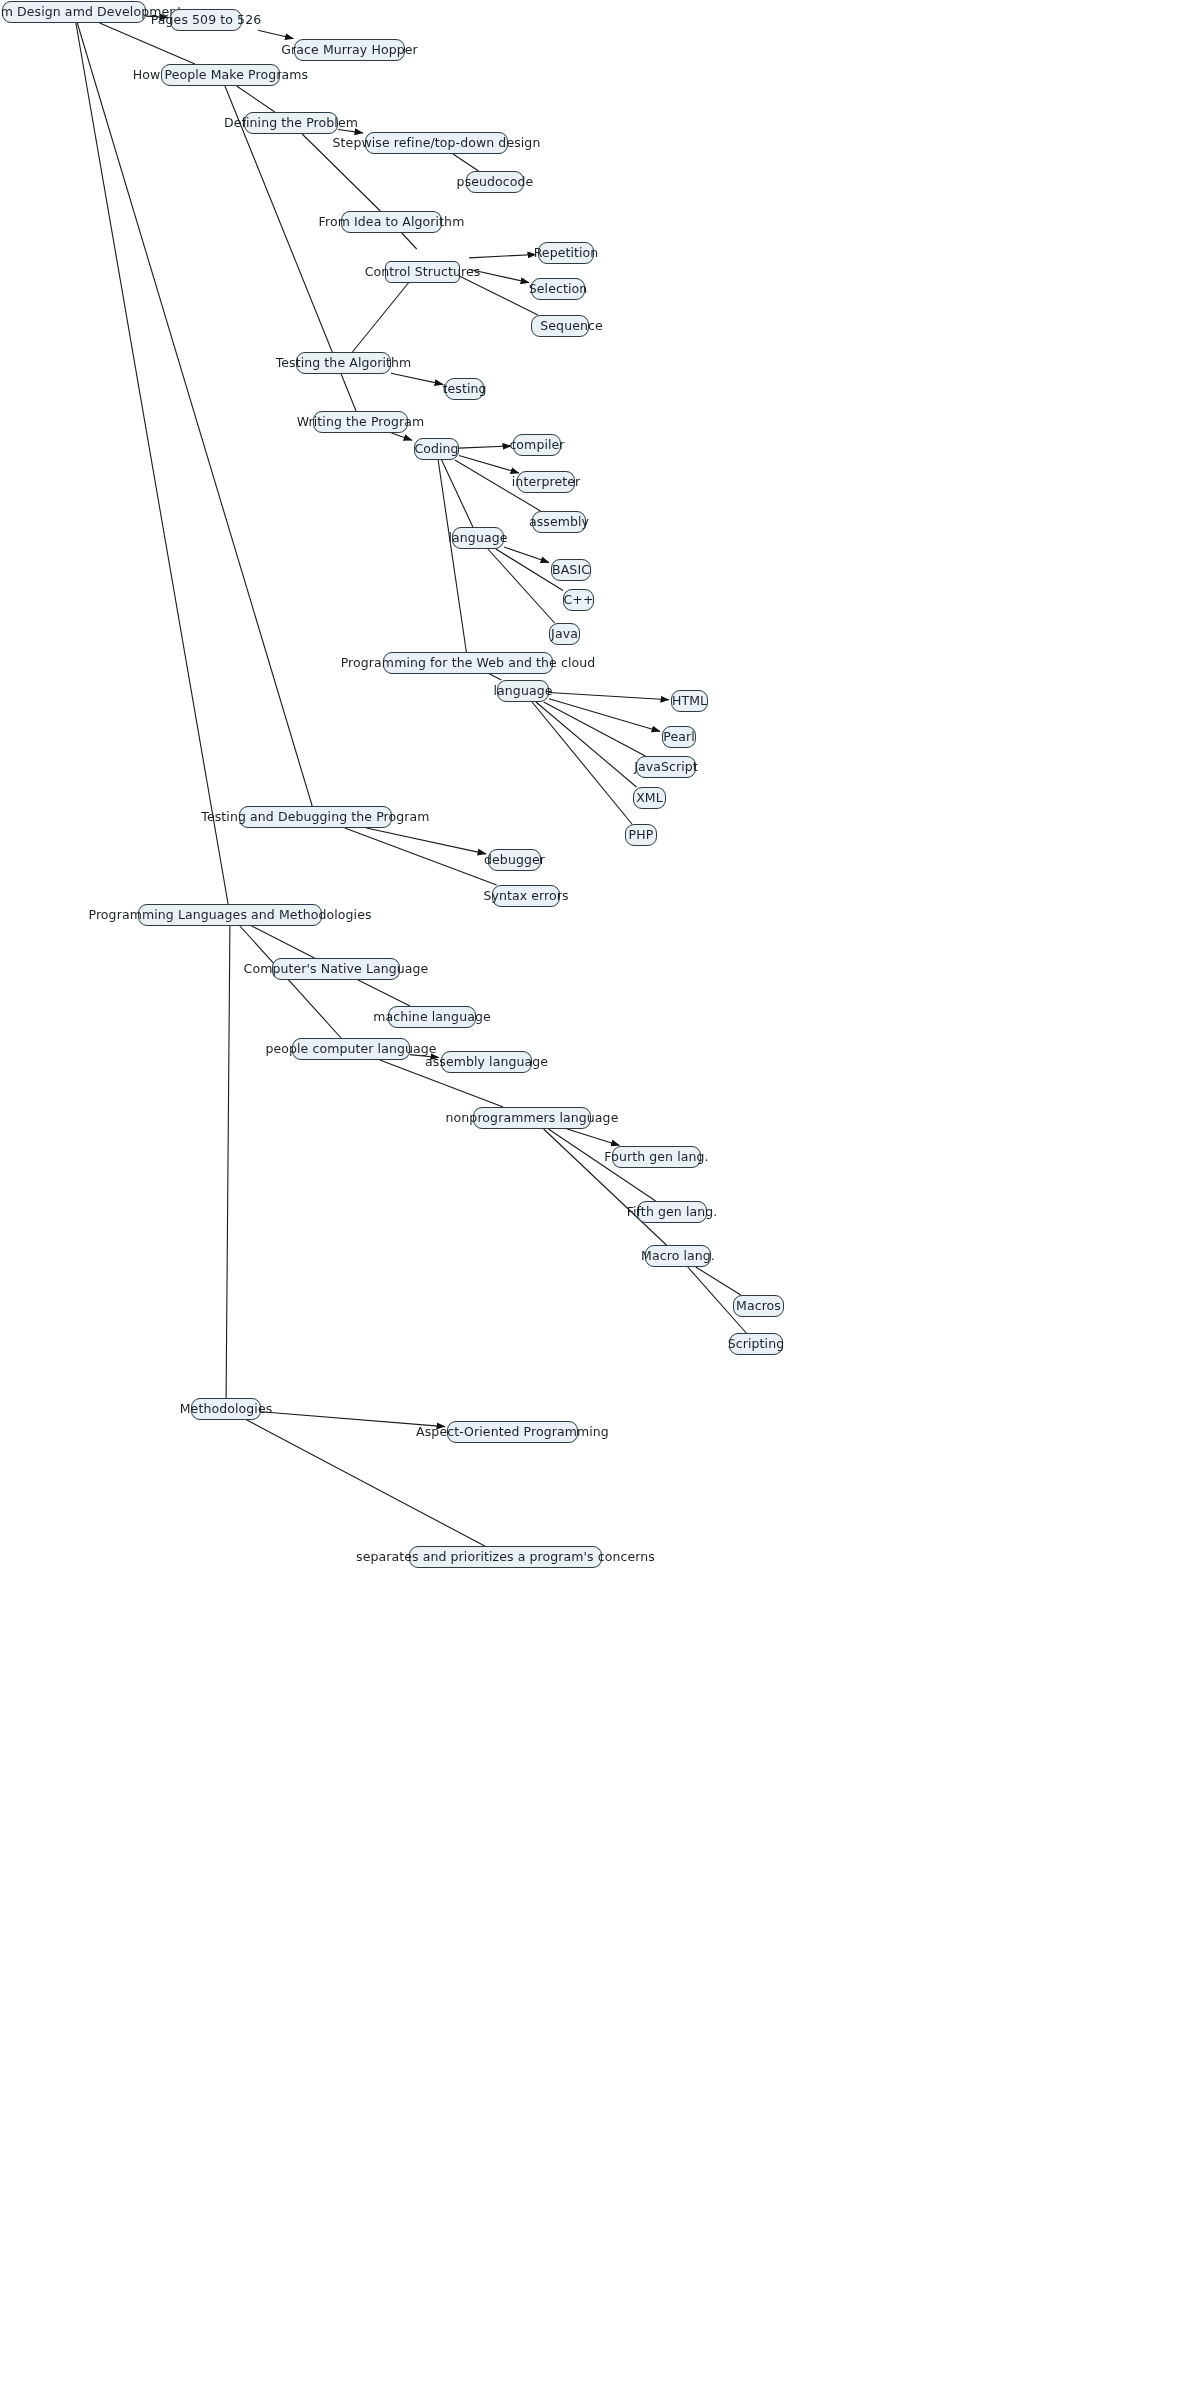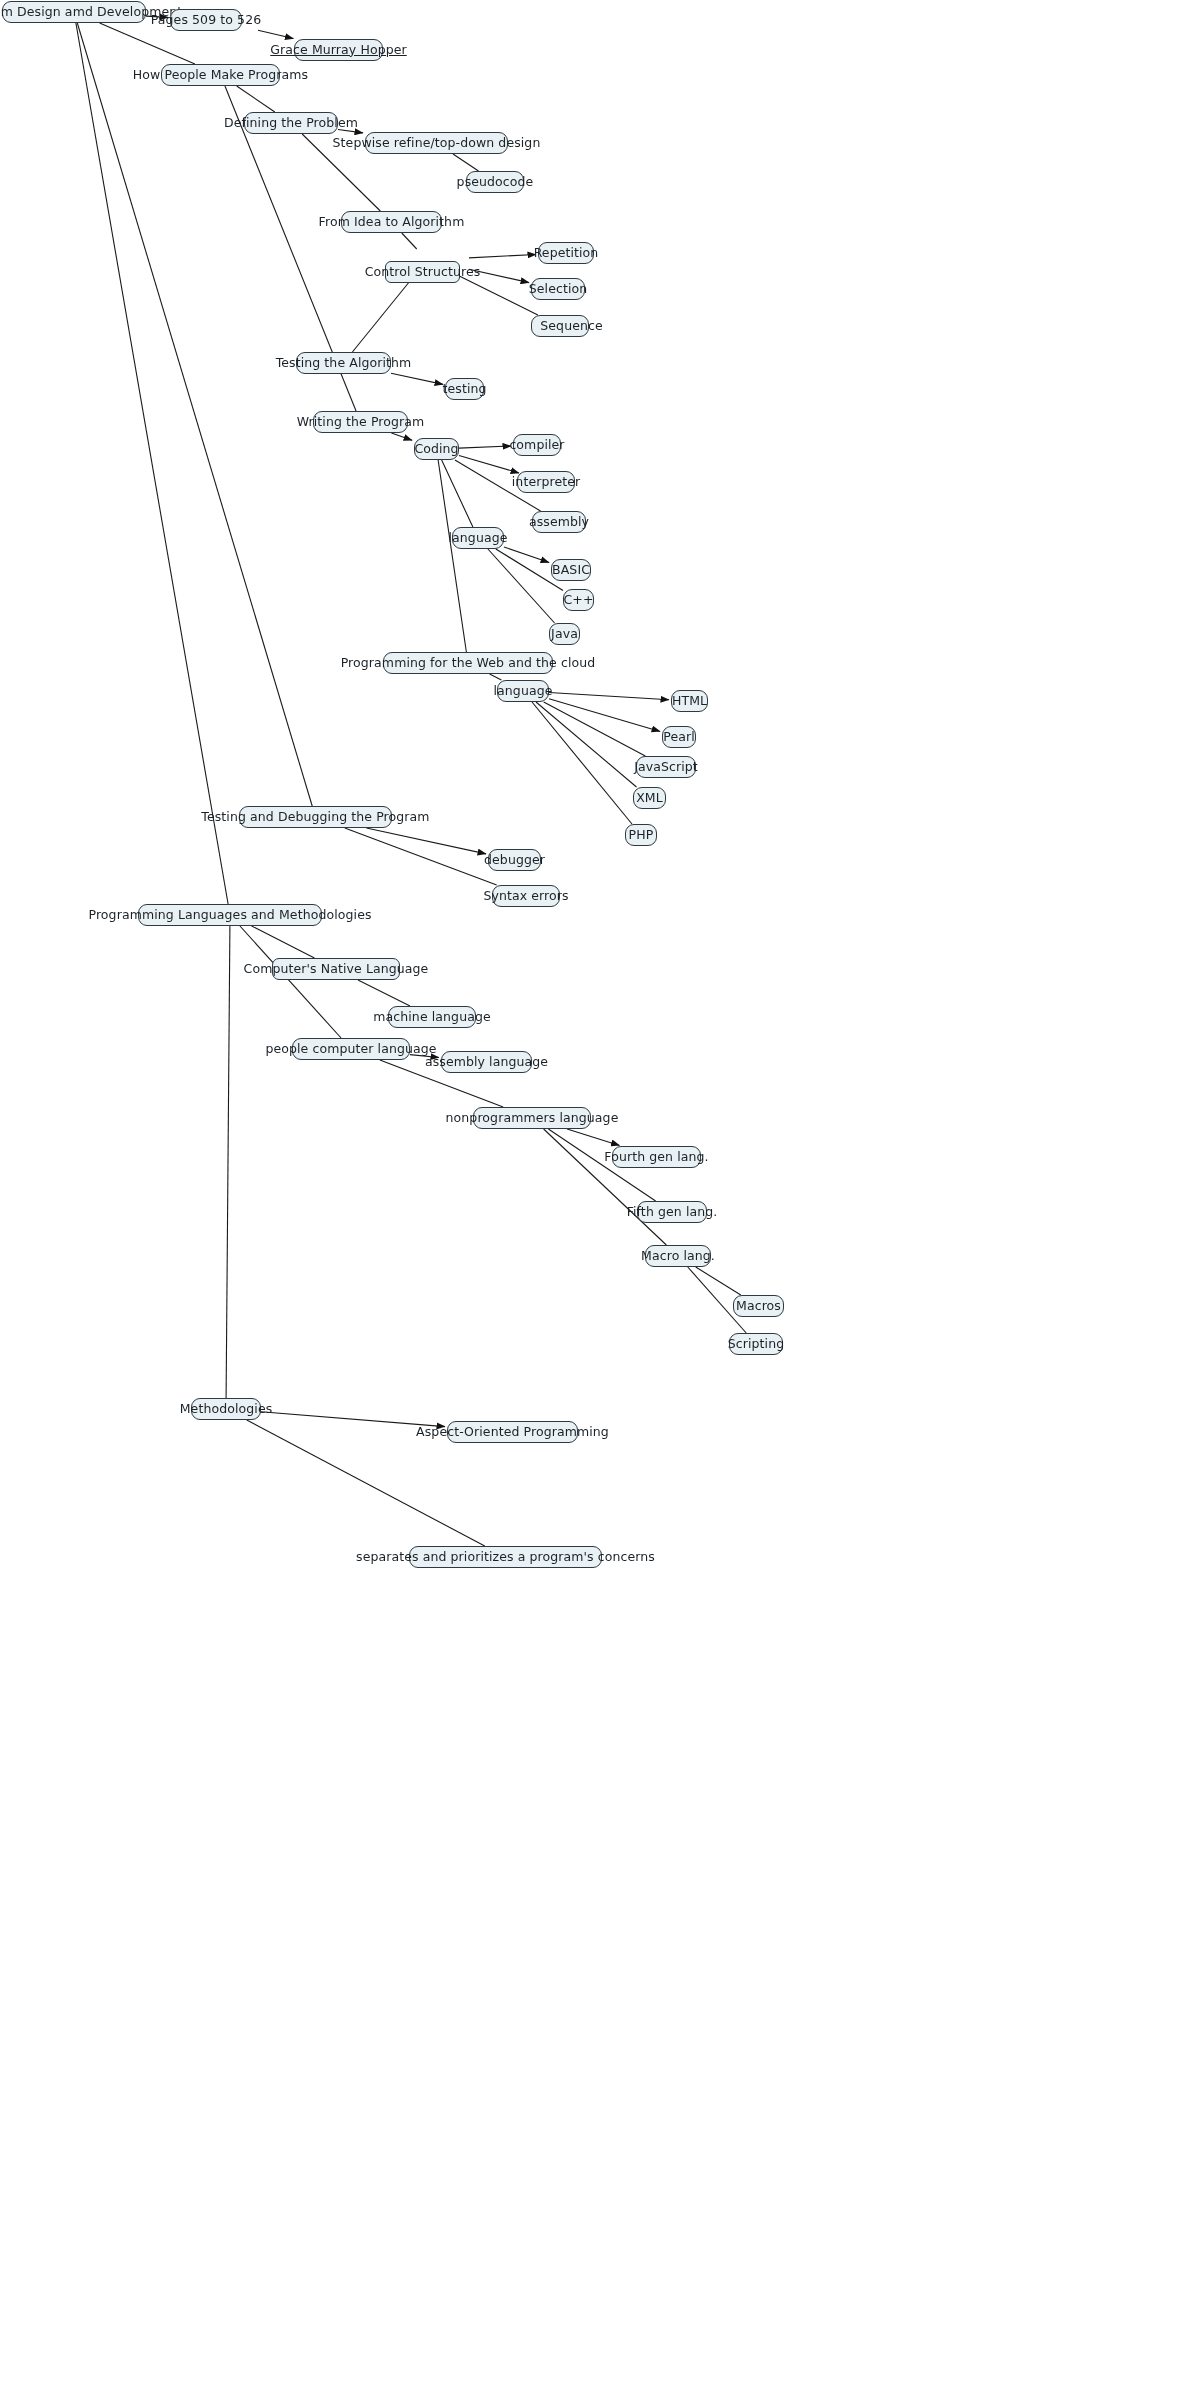--- a/index.html
+++ b/index.html
@@ -96,21 +96,21 @@
         <line x1="695.71" y1="1267.00" x2="740.79" y2="1295.00" stroke="#1a1a1a" stroke-width="1.1"></line>
         <line x1="687.75" y1="1267.00" x2="746.25" y2="1333.00" stroke="#1a1a1a" stroke-width="1.1"></line>
         <line x1="229.91" y1="926.00" x2="226.09" y2="1398.00" stroke="#1a1a1a" stroke-width="1.1"></line>
         <line x1="261.00" y1="1411.81" x2="445.01" y2="1426.58" stroke="#1a1a1a" stroke-width="1.1" marker-end="url(#arrowhead)"></line>
         <line x1="246.77" y1="1420.00" x2="484.73" y2="1546.00" stroke="#1a1a1a" stroke-width="1.1"></line>
       </g>
   </svg>
   <div id="node-layer">
       <div class="node" style="left: 2px; top: 1px; width: 144px;">System Design amd Development</div>
       <div class="node" style="left: 170px; top: 9px; width: 72px;">Pages 509 to 526</div>
-      <div class="node" style="left: 294px; top: 39px; width: 89px; text-decoration: underline;">Grace Murray Hopper</div>
+      <div class="node" style="left: 294px; top: 39px; width: 111px;">Grace Murray Hopper</div>
       <div class="node" style="left: 161px; top: 64px; width: 119px;">How People Make Programs</div>
       <div class="node" style="left: 244px; top: 112px; width: 94px;">Defining the Problem</div>
       <div class="node" style="left: 365px; top: 132px; width: 143px;">Stepwise refine/top-down design</div>
       <div class="node" style="left: 466px; top: 171px; width: 58px;">pseudocode</div>
       <div class="node" style="left: 341px; top: 211px; width: 101px;">From Idea to Algorithm</div>
       <div class="node" style="left: 385px; top: 261px; width: 75px; border-radius: 6px;">Control Structures</div>
       <div class="node" style="left: 538px; top: 242px; width: 56px;">Repetition</div>
       <div class="node" style="left: 531px; top: 278px; width: 54px;">Selection</div>
       <div class="node" style="left: 531px; top: 315px; width: 58px; padding-left: 32px;">Sequence</div>
       <div class="node" style="left: 296px; top: 352px; width: 95px;">Testing the Algorithm</div>
@@ -128,21 +128,21 @@
       <div class="node" style="left: 497px; top: 680px; width: 52px;">language</div>
       <div class="node" style="left: 671px; top: 690px; width: 37px;">HTML</div>
       <div class="node" style="left: 662px; top: 726px; width: 34px;">Pearl</div>
       <div class="node" style="left: 636px; top: 756px; width: 60px;">JavaScript</div>
       <div class="node" style="left: 633px; top: 787px; width: 33px;">XML</div>
       <div class="node" style="left: 625px; top: 824px; width: 32px;">PHP</div>
       <div class="node" style="left: 239px; top: 806px; width: 153px;">Testing and Debugging the Program</div>
       <div class="node" style="left: 488px; top: 849px; width: 53px;">debugger</div>
       <div class="node" style="left: 492px; top: 885px; width: 68px;">Syntax errors</div>
       <div class="node" style="left: 138px; top: 904px; width: 184px;">Programming Languages and Methodologies</div>
-      <div class="node" style="left: 272px; top: 958px; width: 128px; border-radius: 7px;">Computer's Native Language</div>
+      <div class="node" style="left: 272px; top: 958px; width: 128px;">Computer's Native Language</div>
       <div class="node" style="left: 388px; top: 1006px; width: 88px;">machine language</div>
       <div class="node" style="left: 292px; top: 1038px; width: 118px;">people computer language</div>
       <div class="node" style="left: 441px; top: 1051px; width: 91px;">assembly language</div>
       <div class="node" style="left: 473px; top: 1107px; width: 118px;">nonprogrammers language</div>
       <div class="node" style="left: 612px; top: 1146px; width: 89px;">Fourth gen lang.</div>
       <div class="node" style="left: 637px; top: 1201px; width: 70px;">Fifth gen lang.</div>
       <div class="node" style="left: 645px; top: 1245px; width: 66px;">Macro lang.</div>
       <div class="node" style="left: 733px; top: 1295px; width: 51px;">Macros</div>
       <div class="node" style="left: 729px; top: 1333px; width: 54px;">Scripting</div>
       <div class="node" style="left: 191px; top: 1398px; width: 70px;">Methodologies</div>

